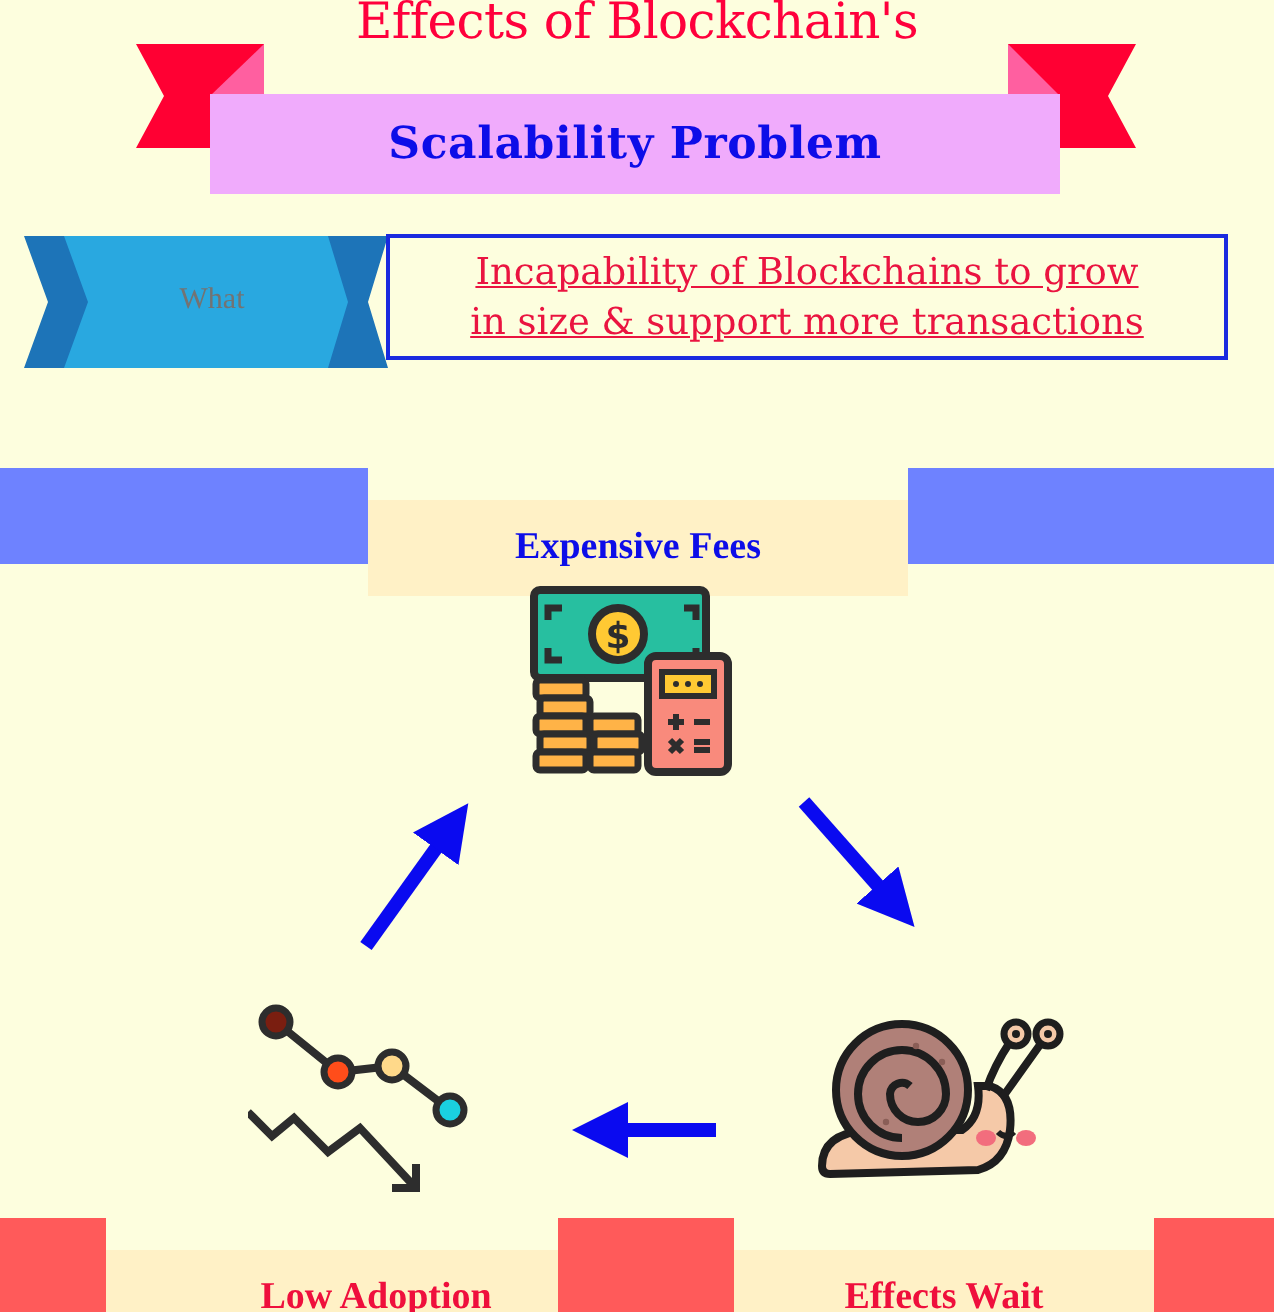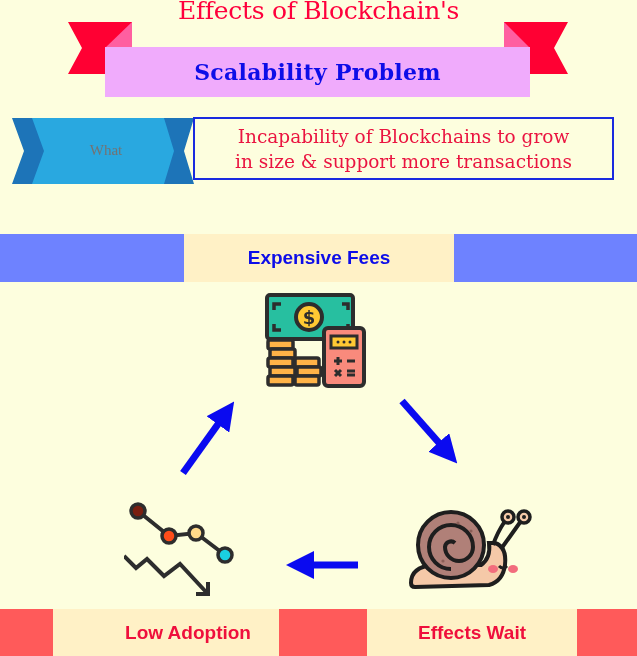--- a/index.html
+++ b/index.html
@@ -22,30 +22,31 @@
     color:#0d0de8; font-family:"DejaVu Serif", serif; font-weight:bold; font-size:22px; letter-spacing:0.3px;
   }
   .what-box {
     left:193px; top:117px; width:421px; height:63px; box-sizing:border-box;
     border:2px solid #1a2adf; background:#fdfede;
     display:flex; align-items:center; justify-content:center; text-align:center;
   }
   .what-box span {
     color:#ea1440; font-family:"DejaVu Serif", serif; font-size:18.5px; line-height:25px;
     white-space:pre-line;
+    text-decoration:underline;
   }
   .what-label {
     left:38px; top:120px; width:136px; height:60px;
     display:flex; align-items:center; justify-content:center;
     color:#737373; font-family:Liberation Serif, serif; font-size:15px;
   }
   .band { height:48px; }
   .label {
     display:flex; align-items:center; justify-content:center;
-    font-family:Liberation Sans, sans-serif; font-weight:bold; font-size:19px;
+    font-family:Liberation Serif, serif; font-weight:bold; font-size:19px;margin-top:16px;
   }
 </style>
 </head>
 <body>
 
 <div class="abs title-line1">Effects of Blockchain's</div>
 
 <div class="abs ribbon" style="left:68px; top:22px;">
   <svg width="66" height="52" viewBox="0 0 66 52">
     <polygon points="0,0 64,0 64,52 0,52 14,26" fill="#ff0033"></polygon>

